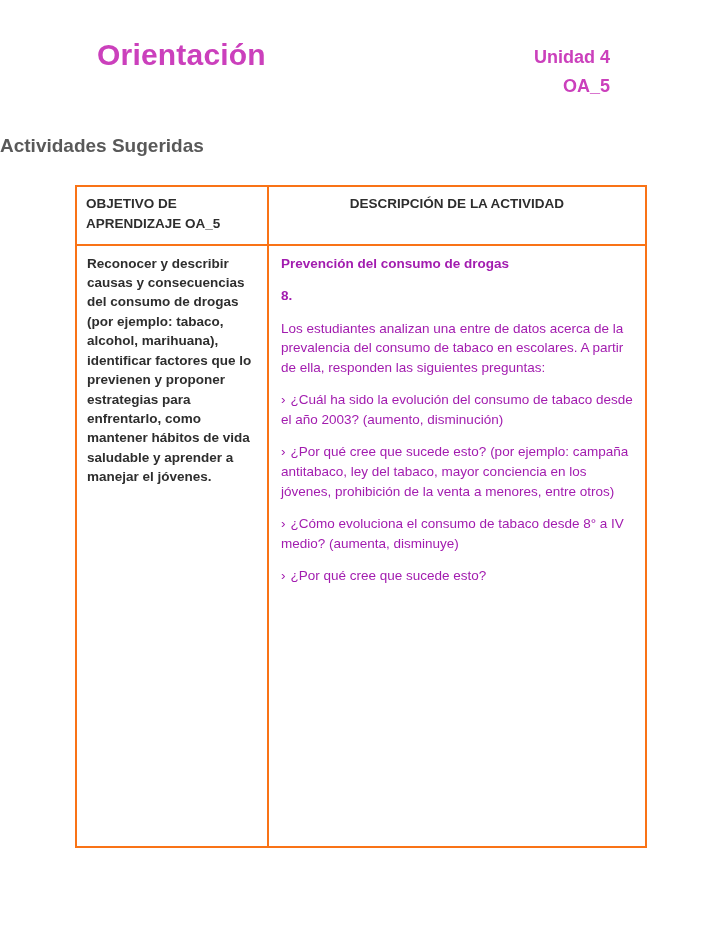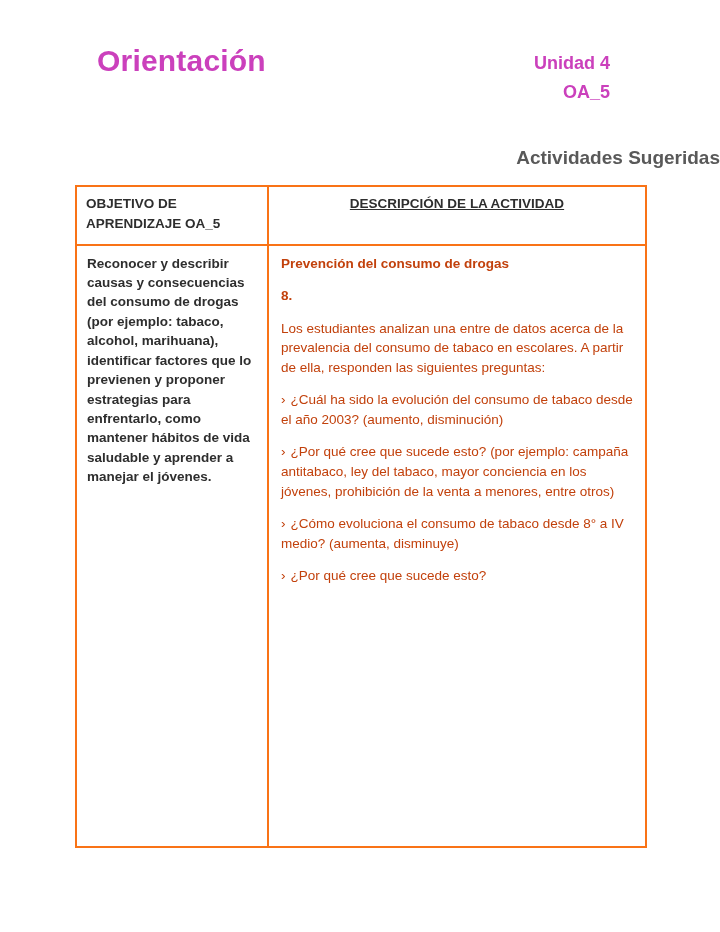--- a/index.html
+++ b/index.html
@@ -13,21 +13,21 @@
     overflow: hidden;
   }
   .page {
     width: 720px;
     height: 932px;
     background: #ffffff;
     position: relative;
   }
   .doc-header {
     position: absolute;
-    top: 44px;
+    top: 38px;
     left: 97px;
     right: 110px;
     display: flex;
     justify-content: space-between;
     align-items: flex-start;
   }
   .subject {
     font-size: 30px;
     font-weight: bold;
     color: #cb40bc;
@@ -51,44 +51,44 @@
     line-height: 1.2;
   }
   .oa {
     font-size: 18px;
     font-weight: bold;
     color: #cb40bc;
     margin-top: 7px;
   }
   .doc-title {
     position: absolute;
-    top: 147px;
+    top: 135px;
     left: 0;
     width: 720px;
-    text-align: right;
+    text-align: left;
     font-size: 19px;
     font-weight: bold;
     color: #595959;
   }
   .activities-table {
     position: absolute;
     top: 185px;
     left: 75px;
     width: 570px;
     border-collapse: collapse;
     table-layout: fixed;
   }
   .activities-table th,
   .activities-table td {
     border: 2px solid #f97316;
     vertical-align: top;
     font-size: 13.5px;
   }
   .col-objective { width: 192px; }
-  .col-description { width: 378px; text-decoration: underline; }
+  .col-description { width: 378px; }
   .activities-table th {
     font-weight: bold;
     color: #2e2e2e;
     padding: 7px 9px 9px 9px;
     line-height: 1.5;
     height: 46px;
   }
   th.col-objective { text-align: left; }
   th.col-description { text-align: center; }
   .objective-cell {
@@ -99,21 +99,21 @@
     font-weight: bold;
     color: #2e2e2e;
     line-height: 1.44;
   }
   .description-cell {
     padding: 8px 12px;
   }
   .description-cell p {
     line-height: 1.45;
     margin-bottom: 13px;
-    color: #c2410c;
+    color: #a21caf;
   }
   .activity-heading, .activity-number {
     font-weight: bold;
     color: #2e2e2e;
   }
   .bullet { margin-right: 5px; }
 </style>
 </head>
 <body>
 

